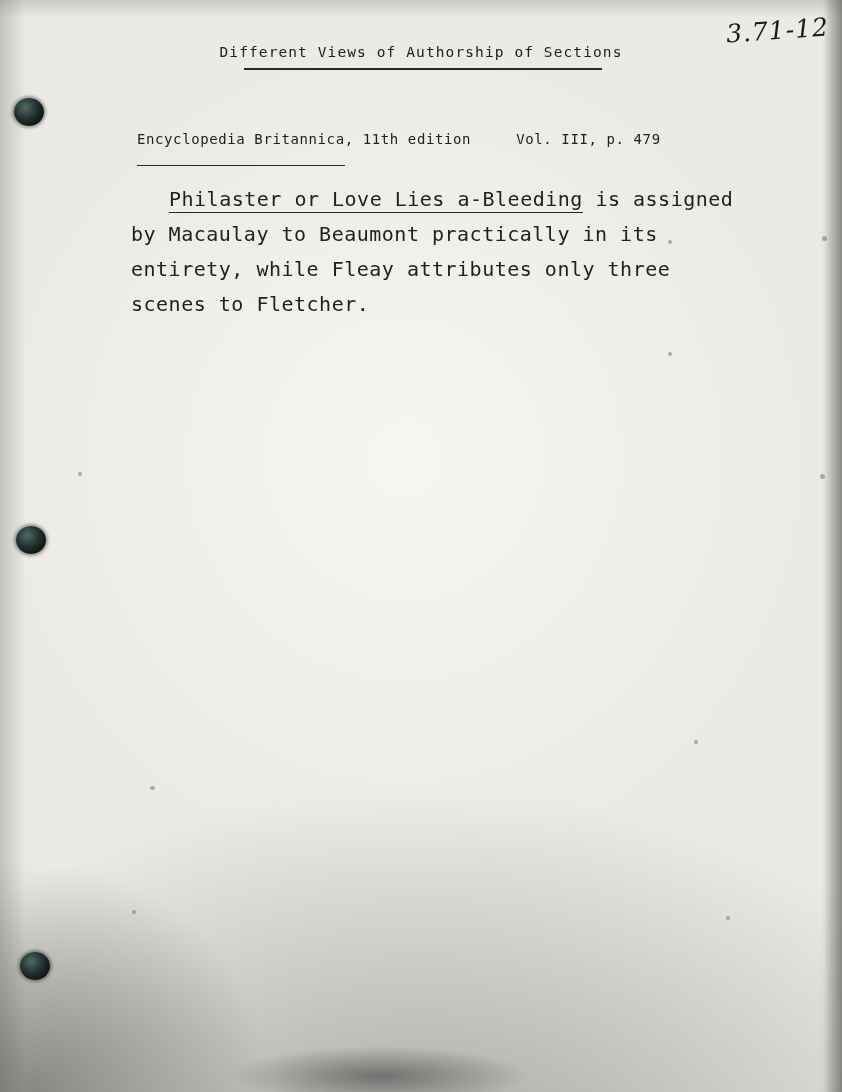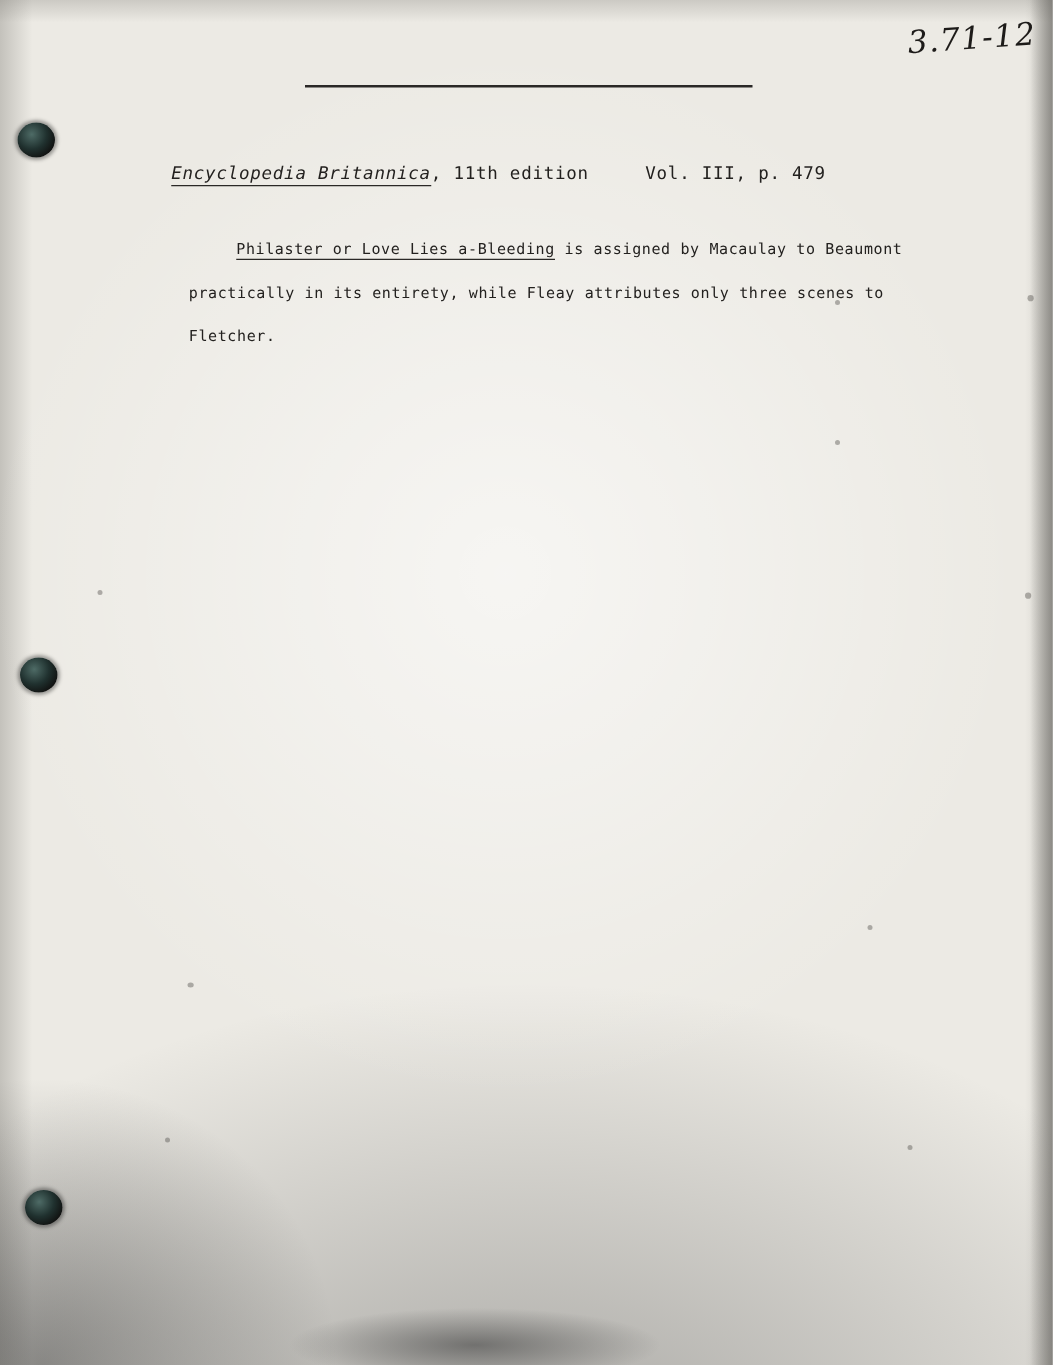--- a/index.html
+++ b/index.html
@@ -105,30 +105,29 @@
   #citation-line {
     position: absolute;
     top: 131px;
     left: 137px;
     font-size: 14px;
     letter-spacing: 0.6px;
     white-space: pre;
   }
   .u-solid {
     border-bottom: 1px solid #2a2826;
-    padding-bottom: 1px;
-    font-style: italic;
+    padding-bottom: 18px;
   }
 
   #body-para {
     position: absolute;
     top: 182px;
-    left: 151px;
+    left: 131px;
     width: 620px;
-    font-size: 12px;
+    font-size: 20px;
     line-height: 35px;
     letter-spacing: 0.5px;
   }
   #body-para .indent {
     display: inline-block;
     width: 38px;
   }
   .work-title {
     border-bottom: 1px solid #2a2826;
     padding-bottom: 1px;
@@ -173,20 +172,21 @@
   <div class="speck" style="left:694px; top:740px; width:4px; height:4px;"></div>
   <div class="speck" style="left:726px; top:916px; width:4px; height:4px;"></div>
   <div class="speck" style="left:150px; top:786px; width:5px; height:4px;"></div>
   <div class="speck" style="left:132px; top:910px; width:4px; height:4px;"></div>
   <div class="speck" style="left:78px;  top:472px; width:4px; height:4px;"></div>
   <div class="speck" style="left:820px; top:474px; width:5px; height:5px;"></div>
   <div class="speck" style="left:822px; top:236px; width:5px; height:5px;"></div>
 
   <div id="content">
 
+    <div id="doc-title" class="typed">Different Views of Authorship of Sections</div>
     <div id="title-rule"></div>
 
     <div id="archive-mark">3.71-12</div>
 
     <div id="citation-line" class="typed"><span class="u-solid">Encyclopedia Britannica</span><span>, 11th edition     Vol. III, p. 479</span></div>
 
     <div id="body-para" class="typed"><span class="indent"></span><span class="work-title">Philaster or Love Lies a-Bleeding</span><span> is assigned by Macaulay to Beaumont practically in its entirety, while Fleay attributes only three scenes to Fletcher.</span></div>
 
   </div>
 </div>

